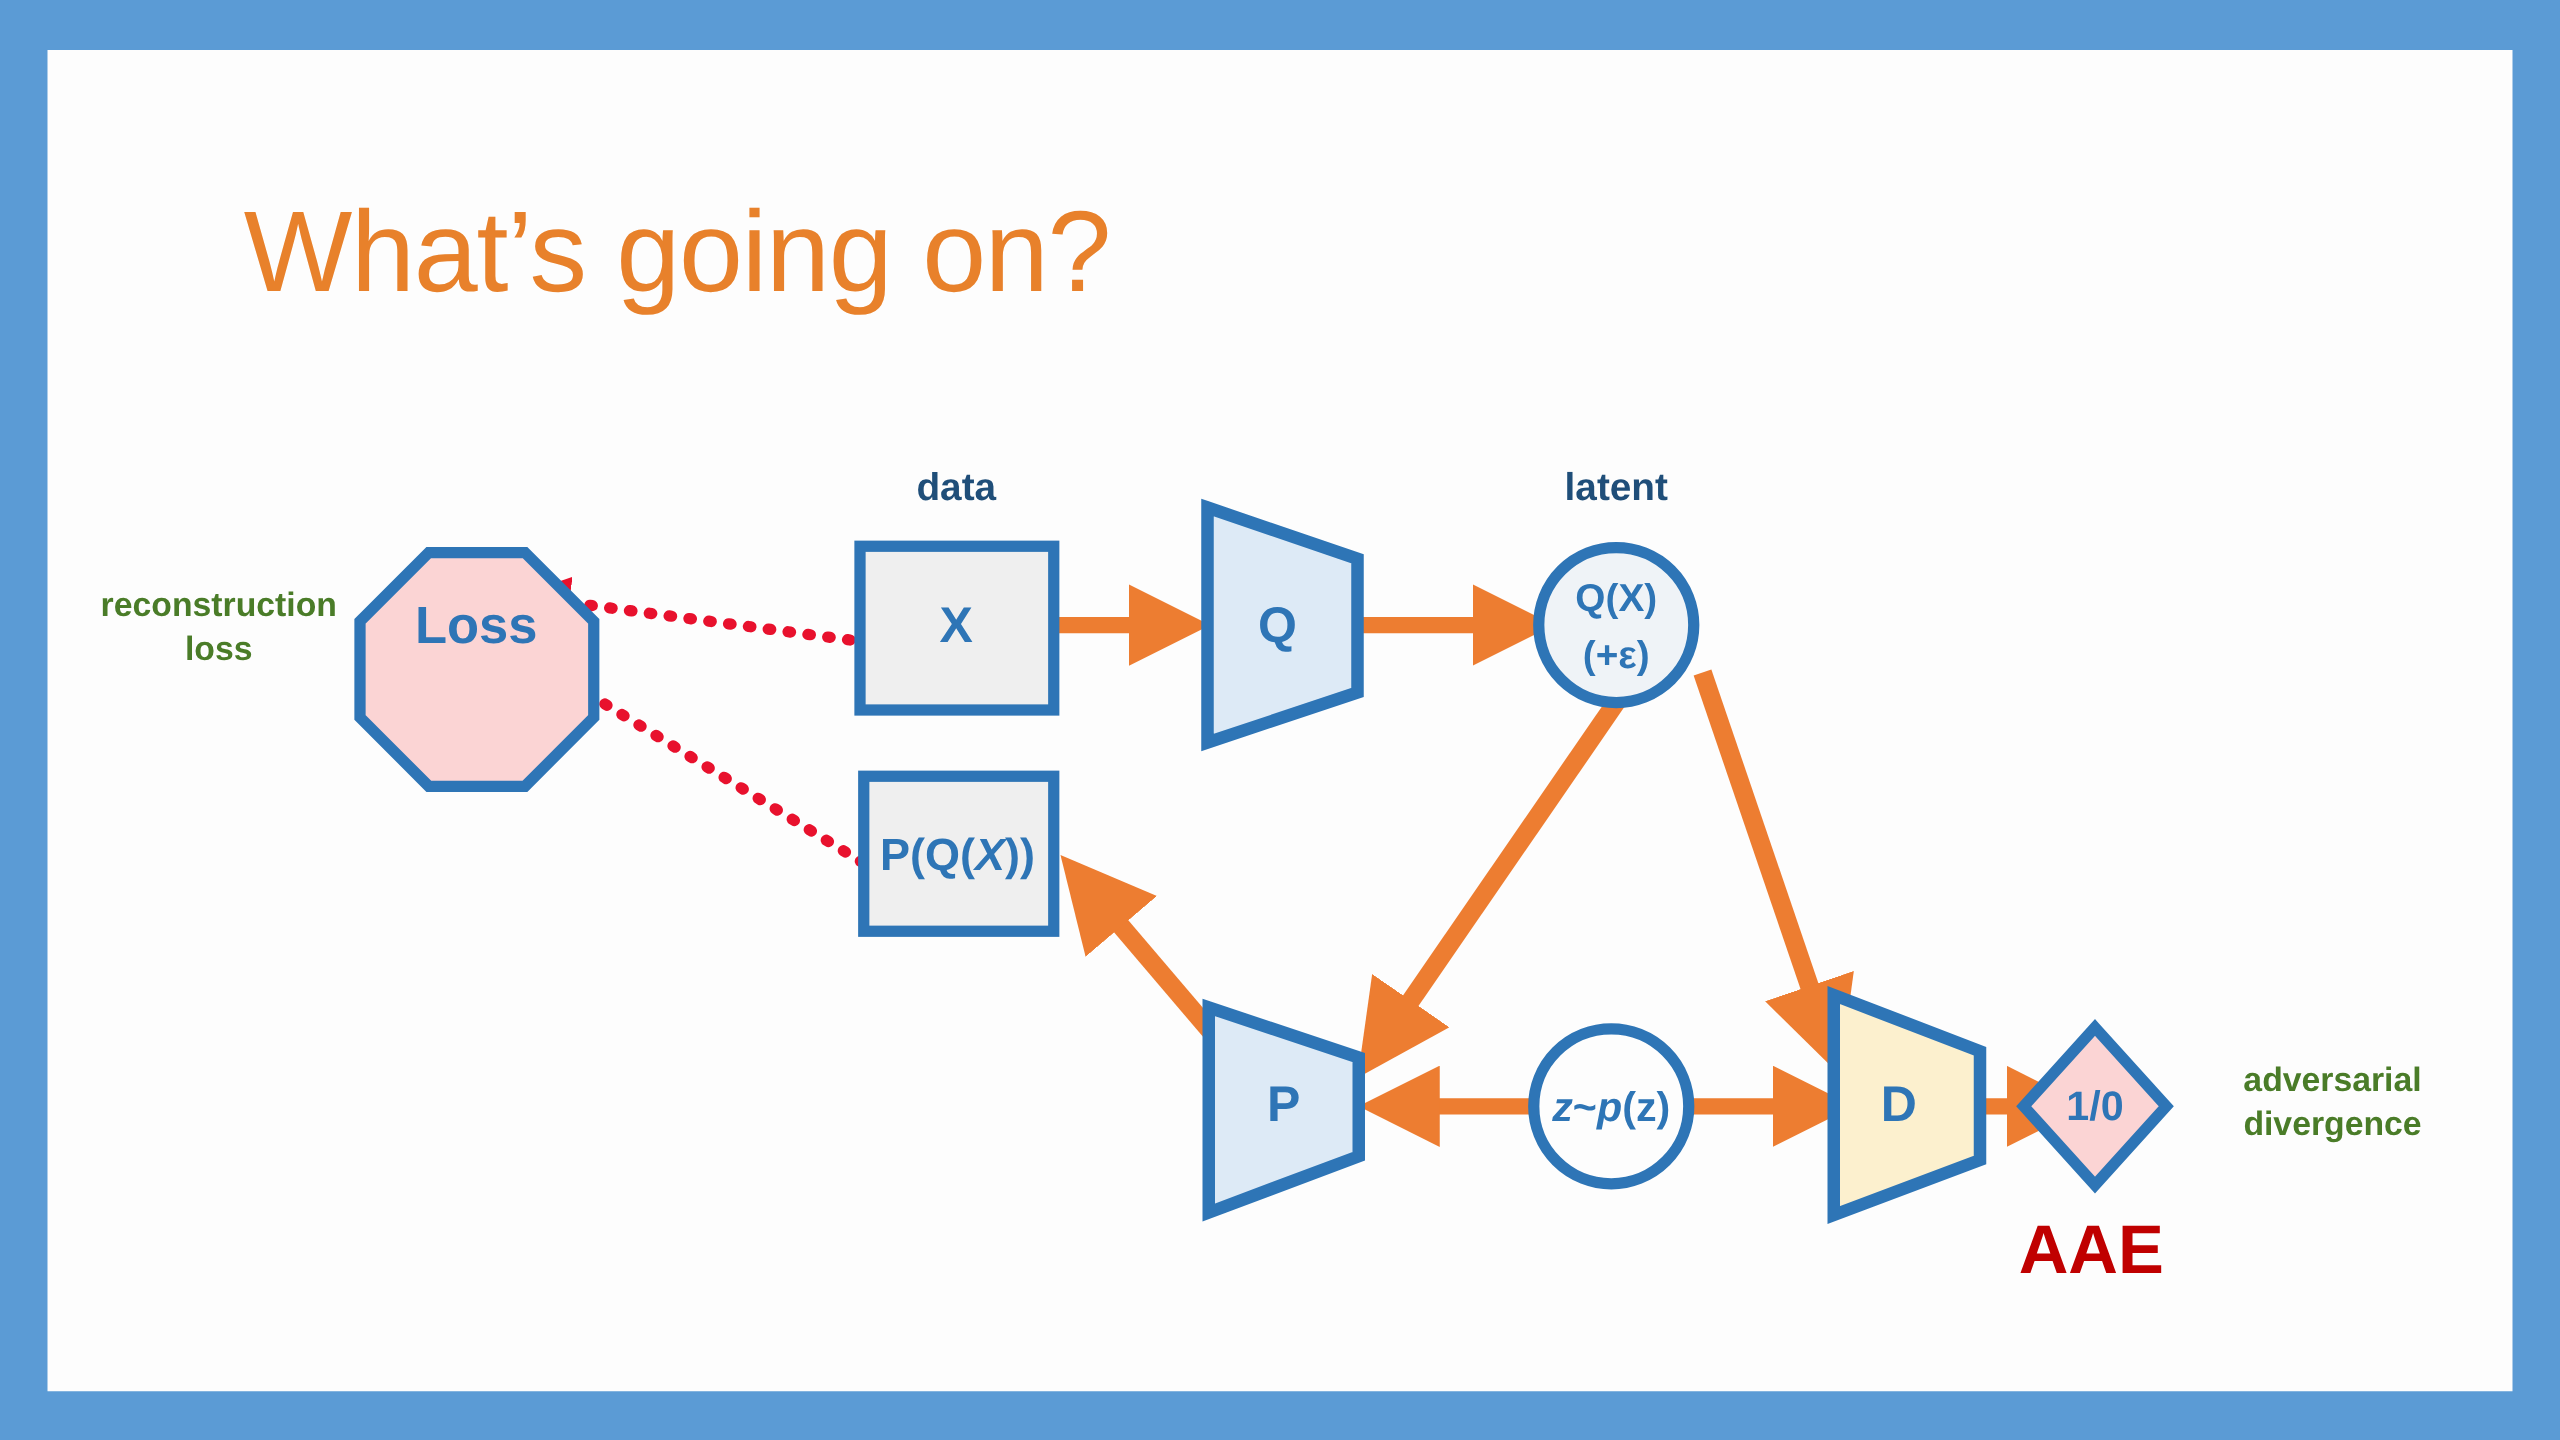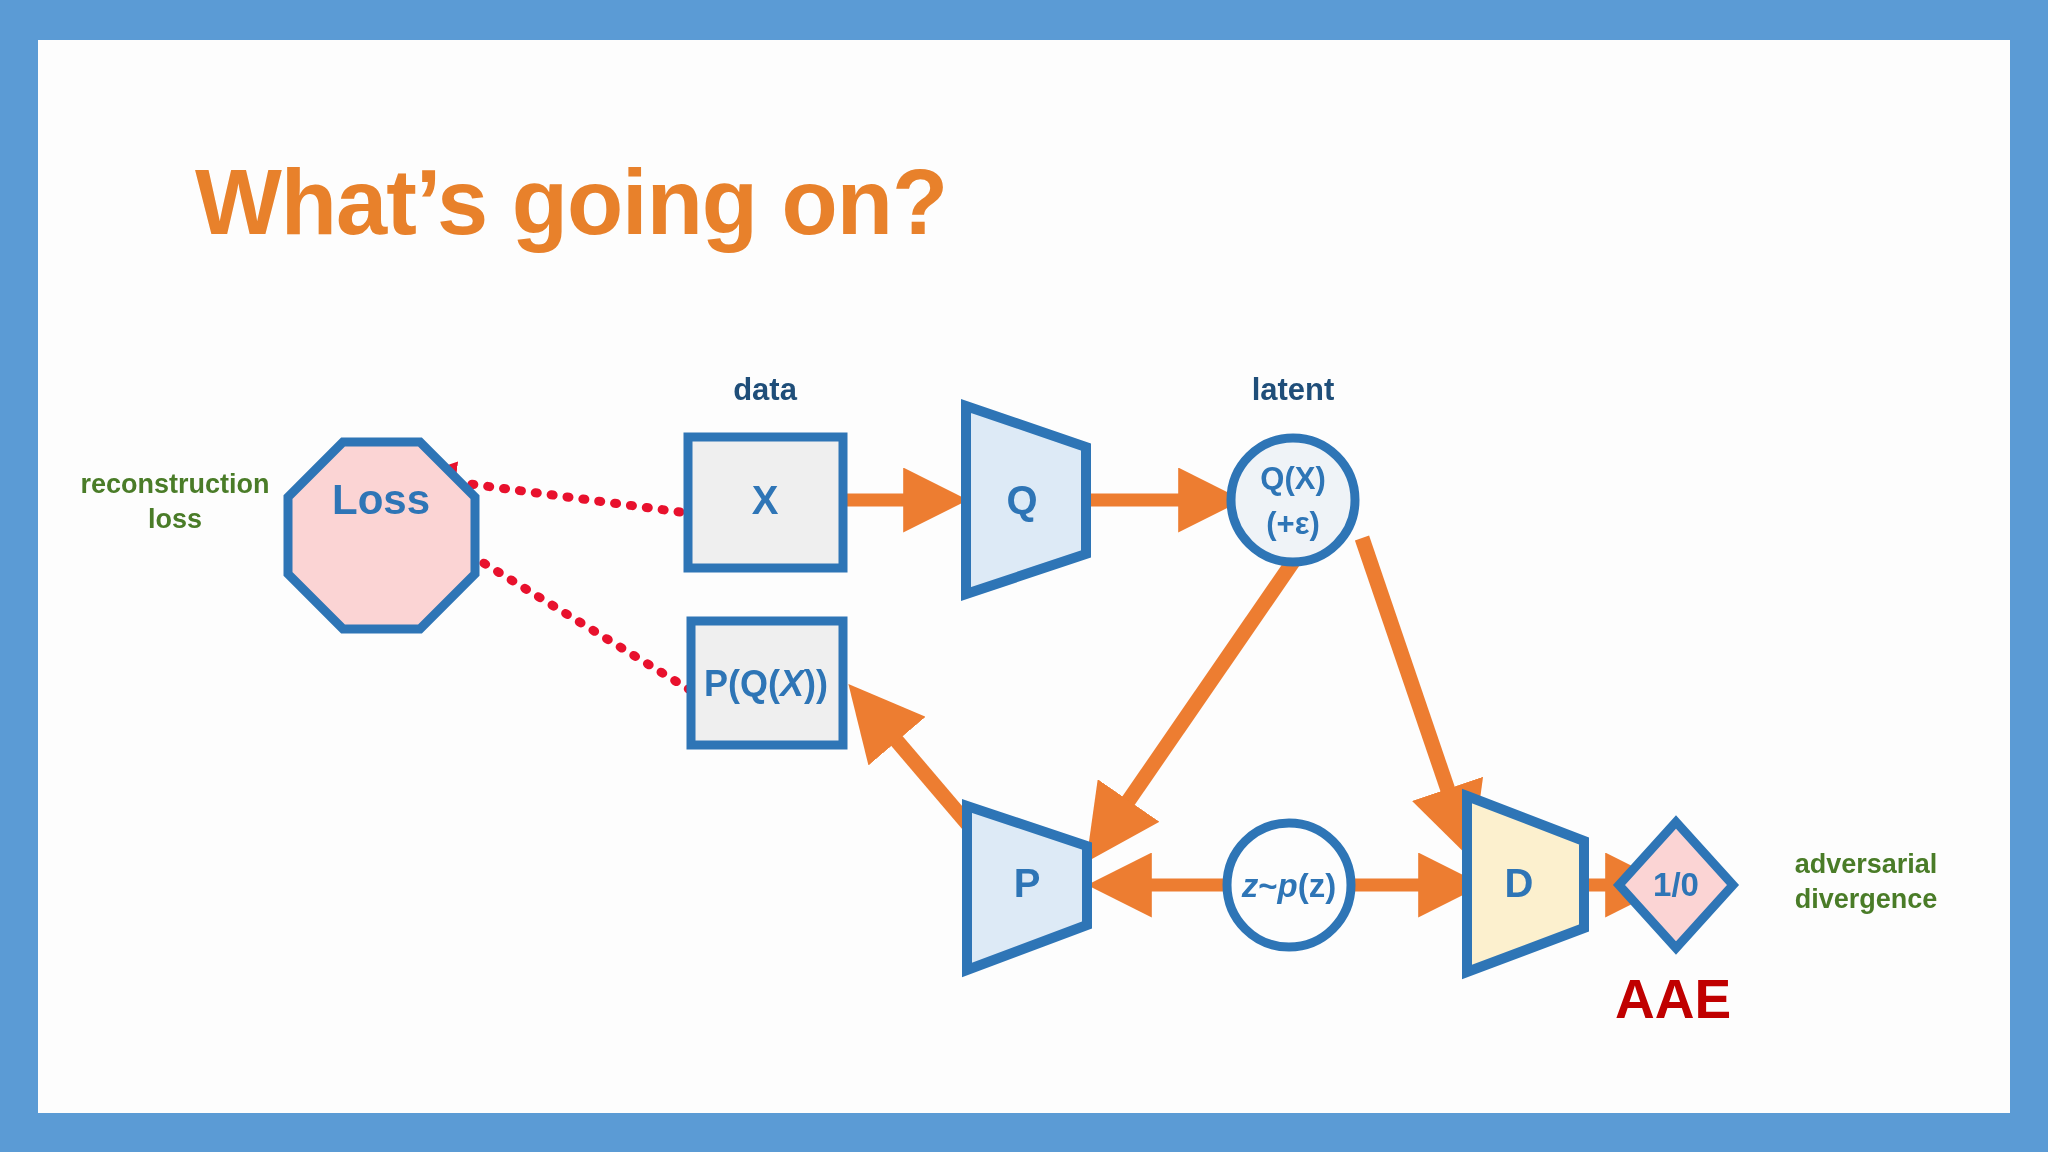--- a/index.html
+++ b/index.html
@@ -21,21 +21,21 @@
     top: 40px;
     width: 1972px;
     height: 1073px;
     background: #FDFDFD;
   }
   #title {
     position: absolute;
     left: 195px;
     top: 150px;
     font-size: 92px;
-    font-weight: 700;
+    font-weight: 400;
     color: #E8812B;
     letter-spacing: -1px;
     white-space: nowrap;
   }
   svg#diagram {
     position: absolute;
     left: 0;
     top: 0;
     width: 2048px;
     height: 1152px;

